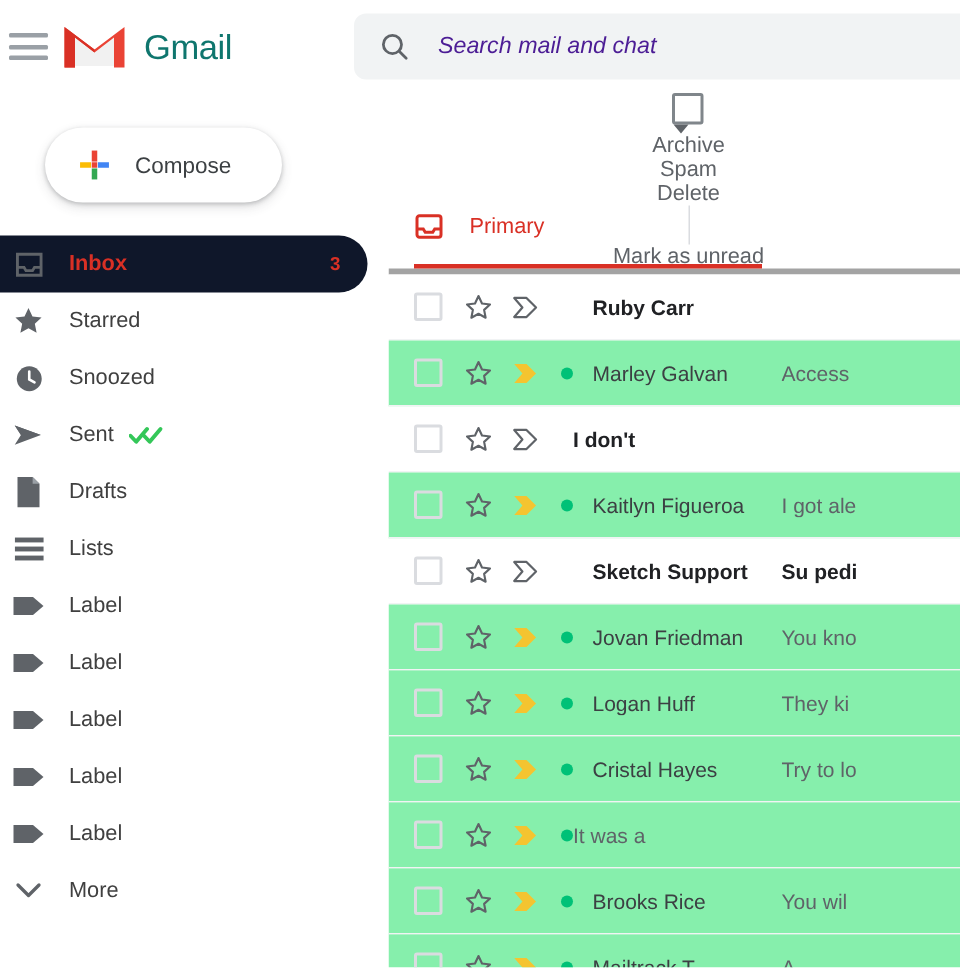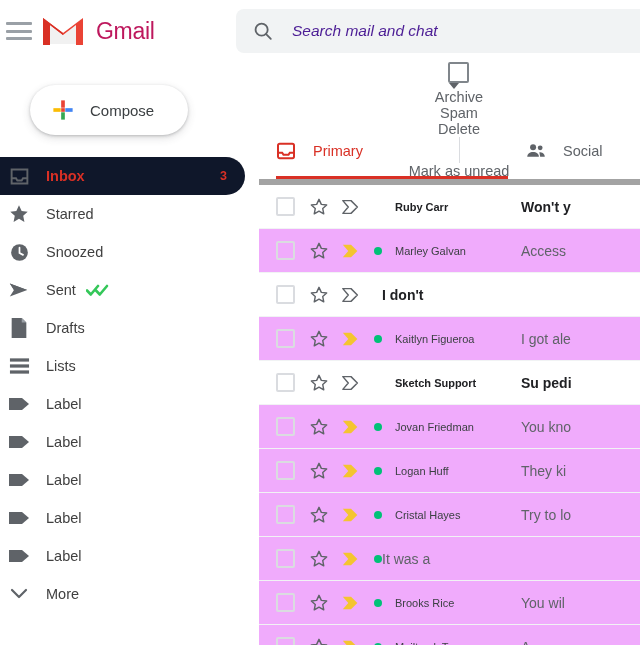--- a/index.html
+++ b/index.html
@@ -53,21 +53,21 @@
     margin-left: 10px;
   }
   .gmail-m {
     width: 42px;
     height: 32px;
     position: relative;
   }
   .gmail-text {
     margin-left: 12px;
     font-size: 23px;
-    color: #be185d;
+    color: #0f766e;
     letter-spacing: -0.3px;
   }
   .searchbar {
     position: absolute;
     left: 236px;
     top: 9px;
     width: 430px;
     height: 44px;
     background: #f1f3f4;
     border-radius: 8px;
@@ -221,21 +221,21 @@
     height: 26px;
     background: #dadce0;
     flex: none;
   }
 
   .tabs {
     position: relative;
     height: 57px;
     display: flex;
     align-items: flex-start;
-    border-bottom: 6px solid #a3a3a3;
+    border-bottom: 4px solid #a3a3a3;
   }
   .tab {
     display: flex;
     align-items: center;
     height: 100%;
     cursor: pointer;
     position: relative;
   }
   .tab-icon {
     width: 20px;
@@ -263,21 +263,21 @@
   .row {
     position: relative;
     height: 44px;
     display: flex;
     align-items: center;
     background: #ffffff;
     cursor: pointer;
     box-sizing: border-box;
     border-bottom: 1px solid #f1f3f4;
   }
-  .row.read { background: #f0abfc; }
+  .row.read { background: #86efac; }
   .r-check {
     margin-left: 17px;
     width: 15px;
     height: 15px;
     border: 2px solid #dadce0;
     border-radius: 2px;
     flex: none;
     cursor: pointer;
   }
   .r-star { margin-left: 14px; width: 20px; height: 20px; flex: none; cursor: pointer; }
@@ -285,21 +285,21 @@
   .r-dot {
     margin-left: 13px;
     width: 8px; height: 8px;
     border-radius: 50%;
     background: #00c177;
     flex: none;
   }
   .r-dot.hidden { visibility: hidden; }
   .r-sender {
     margin-left: 13px;
-    font-size: 11px;
+    font-size: 14px;
     color: #3c4043;
     white-space: nowrap;
     width: 126px;
     overflow: hidden;
   }
   .row.unread .r-sender { font-weight: bold; color: #202124; }
   .r-subject {
     font-size: 14px;
     color: #5f6368;
     white-space: nowrap;
@@ -509,46 +509,34 @@
       <div class="tab active" style="margin-left:17px;width:242px;">
         <span class="tab-icon">
           <svg width="20" height="20" viewBox="0 0 24 24">
               <rect x="2.4" y="3.4" width="19.2" height="17.2" rx="2" fill="none" stroke="#d93025" stroke-width="2.4"></rect>
               <path d="M2.4 14h5l1.6 2.6h6L16.6 14h5" fill="none" stroke="#d93025" stroke-width="2.4"></path>
             </svg>
         </span>
         <span class="tab-label">Primary</span>
         <span class="tab-underline" style="width:232px;"></span>
       </div>
-      <div class="tab" style="margin-left:8px;">
-        <span class="tab-icon">
-          <svg width="22" height="18" viewBox="0 0 24 20">
-              <circle cx="8.5" cy="5.5" r="3.6" fill="#5f6368"></circle>
-              <circle cx="17" cy="6.2" r="2.9" fill="#5f6368"></circle>
-              <path d="M1.5 17c0-3.8 3.1-5.8 7-5.8s7 2 7 5.8z" fill="#5f6368"></path>
-              <path d="M16 11.4c3.3 0 6.5 1.6 6.5 5.6H17z" fill="#5f6368"></path>
-            </svg>
-        </span>
-        <span class="tab-label">Social</span>
-      </div>
     </div>
 
     <div class="rows">
 
       <div class="row unread">
         <div class="r-check"></div>
         <span class="r-star"><svg width="20" height="20" viewBox="0 0 24 24">
               <path d="M12 2.8l2.8 6 6.4.8-4.7 4.3 1.2 6.3-5.7-3.2-5.7 3.2 1.2-6.3L2.8 9.6l6.4-.8z" fill="none" stroke="#5f6368" stroke-width="1.7" stroke-linejoin="round"></path>
             </svg></span>
         <span class="r-chev"><svg width="20" height="20" viewBox="0 0 22 20">
               <path d="M2 3h9l7 7-7 7H2l6-7z" fill="none" stroke="#5f6368" stroke-width="1.6" stroke-linejoin="round"></path>
             </svg></span>
         <span class="r-dot hidden"></span>
         <span class="r-sender">Ruby Carr</span>
-        <span class="r-subject">Won't y</span>
       </div>
 
       <div class="row read">
         <div class="r-check"></div>
         <span class="r-star"><svg width="20" height="20" viewBox="0 0 24 24">
               <path d="M12 2.8l2.8 6 6.4.8-4.7 4.3 1.2 6.3-5.7-3.2-5.7 3.2 1.2-6.3L2.8 9.6l6.4-.8z" fill="none" stroke="#5f6368" stroke-width="1.7" stroke-linejoin="round"></path>
             </svg></span>
         <span class="r-chev"><svg width="20" height="20" viewBox="0 0 22 20">
               <path d="M2 3h9l7 7-7 7H2l6-7z" fill="#f4c430"></path>
             </svg></span>

